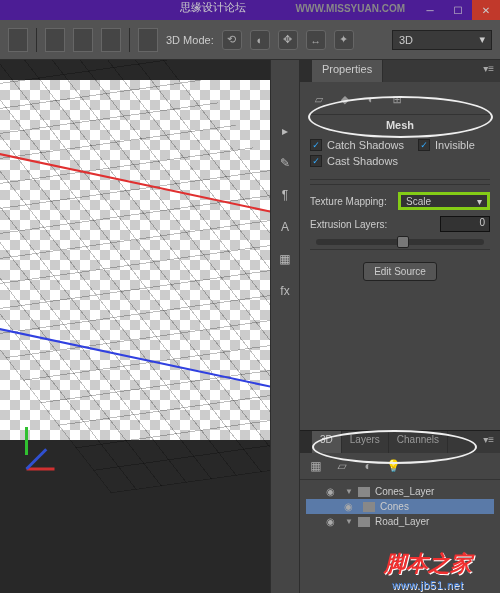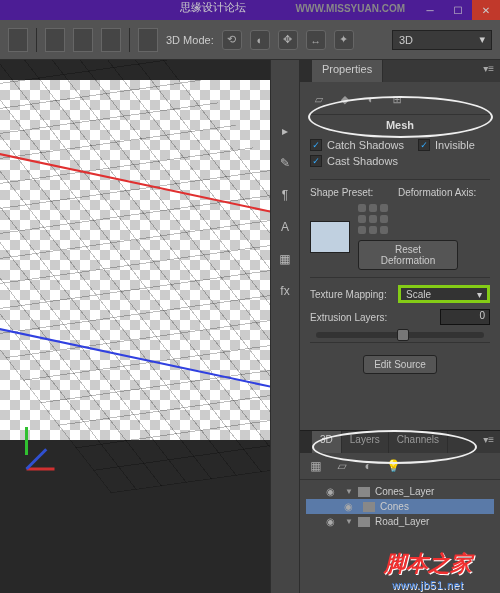--- a/index.html
+++ b/index.html
@@ -154,41 +154,20 @@
         <div class="chk">
             <span class="box">✓</span>
             <span>Invisible</span>
           </div>
         <div class="chk">
             <span class="box">✓</span>
             <span>Cast Shadows</span>
           </div>
       </div>
       <div class="hr"></div>
-      <div class="form-row">
-        <span class="flabel">Shape Preset:</span>
-        <span class="flabel">Deformation Axis:</span>
-      </div>
-      <div class="form-row">
-        <div class="swatch"></div>
-        <div style="display:flex;flex-direction:column;gap:6px;">
-          <div class="dotgrid">
-              <span></span>
-              <span></span>
-              <span></span>
-              <span></span>
-              <span></span>
-              <span></span>
-              <span></span>
-              <span></span>
-              <span></span>
-            </div>
-          <div class="pbtn wide">Reset Deformation</div>
-        </div>
-      </div>
       <div class="hr"></div>
       <div class="form-row">
         <span class="flabel">Texture Mapping:</span>
         <div class="select">
             <span>Scale</span>
             <span>▾</span>
           </div>
       </div>
       <div class="form-row">
         <span class="flabel">Extrusion Layers:</span>

